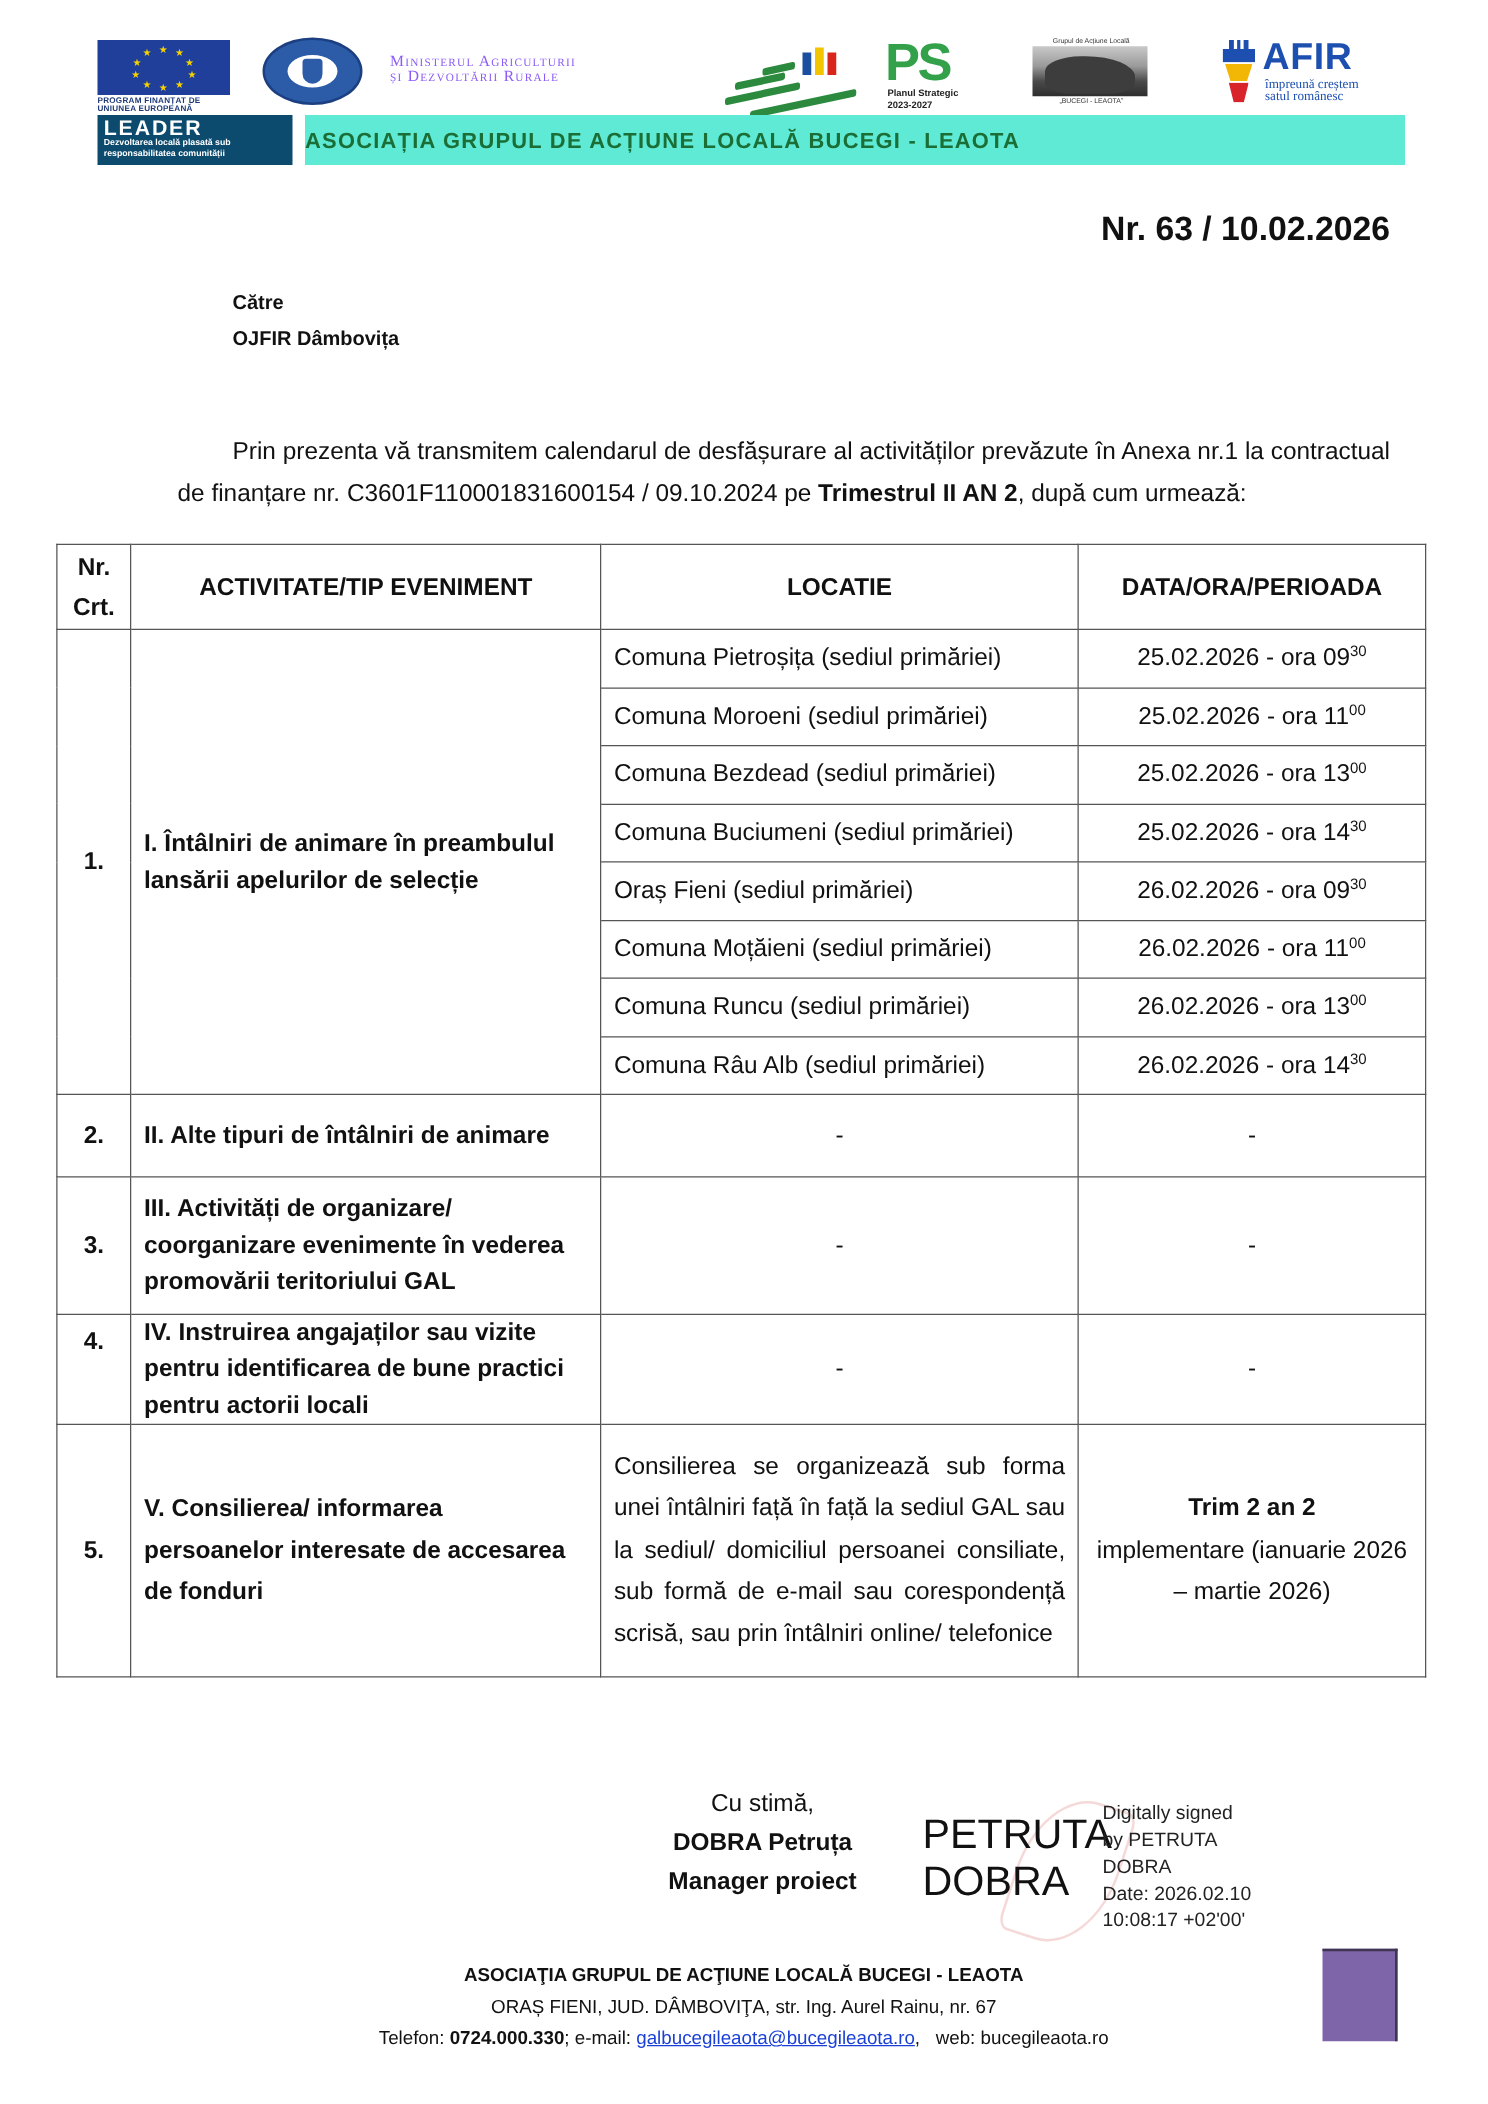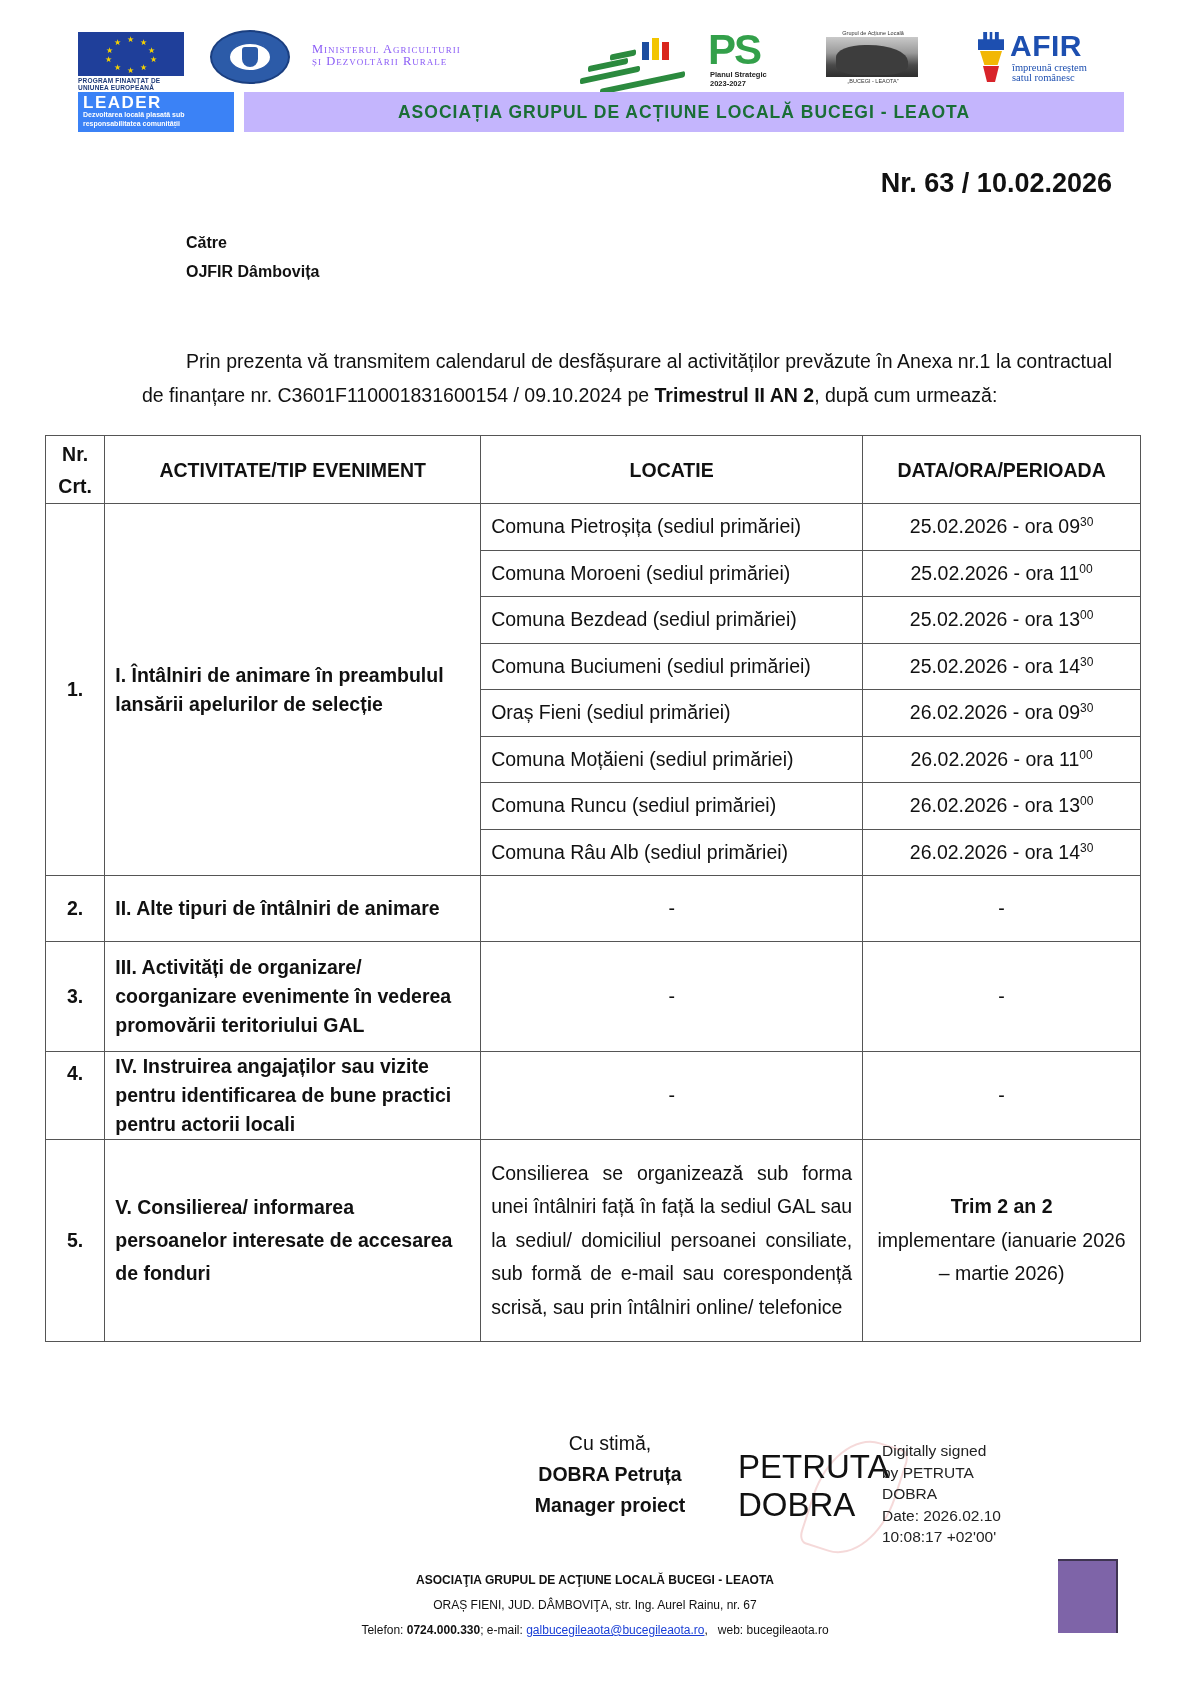--- a/index.html
+++ b/index.html
@@ -30,24 +30,24 @@
   .gal-logo .rock { position: absolute; left: 10px; top: 8px; width: 72px; height: 30px; background: #3d3d3d; border-radius: 40% 55% 30% 30%; }
   .gal-logo .cap2 { font-size: 5.5px; color: #333; text-align: center; line-height: 8px; }
 
   .afir-mark { position: absolute; left: 978px; top: 32px; width: 26px; height: 50px; }
   .afir-mark .b { position: absolute; left: 0; top: 0; width: 26px; height: 18px; background: #1d4fb0; clip-path: polygon(0 40%, 20% 40%, 20% 0, 35% 0, 35% 40%, 45% 40%, 45% 0, 55% 0, 55% 40%, 65% 40%, 65% 0, 80% 0, 80% 40%, 100% 40%, 100% 100%, 0 100%); }
   .afir-mark .y { position: absolute; left: 2px; top: 19px; width: 22px; height: 14px; background: #f2b705; clip-path: polygon(0 0, 100% 0, 80% 100%, 20% 100%); }
   .afir-mark .r { position: absolute; left: 5px; top: 34px; width: 16px; height: 16px; background: #d8232a; clip-path: polygon(0 0, 100% 0, 75% 100%, 25% 100%); }
   .afir-text { position: absolute; left: 1010px; top: 30px; font-size: 30px; font-weight: bold; color: #1d4fb0; line-height: 32px; letter-spacing: 0.5px; }
   .afir-sub { position: absolute; left: 1012px; top: 63px; font-family: "Liberation Serif", serif; font-size: 10.5px; color: #1d4fb0; line-height: 10px; }
 
-  .leader { position: absolute; left: 78px; top: 92px; width: 156px; height: 40px; background: #3b82f6; color: #fff; padding: 2px 5px; }
+  .leader { position: absolute; left: 78px; top: 92px; width: 156px; height: 40px; background: #0c4a6e; color: #fff; padding: 2px 5px; }
   .leader .big { font-size: 17px; font-weight: bold; letter-spacing: 1.5px; line-height: 17px; }
   .leader .small { font-size: 7px; line-height: 8.5px; font-weight: bold; }
-  .asoc-banner { position: absolute; left: 244px; top: 92px; width: 880px; height: 40px; background: #c4b5fd; color: #1a6e36; font-size: 17.5px; font-weight: bold; text-align: center; line-height: 40px; letter-spacing: 1px; }
+  .asoc-banner { position: absolute; left: 244px; top: 92px; width: 880px; height: 40px; background: #5eead4; color: #1a6e36; font-size: 17.5px; font-weight: bold; text-align: left; line-height: 40px; letter-spacing: 1px; }
 
   
   .regno { position: absolute; right: 78px; top: 168px; font-size: 27px; font-weight: bold; font-family: "Liberation Sans", sans-serif; margin-left: 16px; }
   .to { position: absolute; left: 186px; top: 228px; font-size: 16px; font-weight: bold; line-height: 29px; }
   .intro { position: absolute; left: 142px; top: 344px; width: 970px; font-size: 19.5px; line-height: 34px; text-align: justify; text-indent: 44px; }
   .intro b { font-weight: bold; }
 
   
   table.sched { position: absolute; left: 45px; top: 435px; width: 1096px; border-collapse: collapse; font-size: 19.5px; }
   table.sched td, table.sched th { border: 1.5px solid #555; vertical-align: middle; }
@@ -66,21 +66,21 @@
   td.date-long { text-align: center; line-height: 33.5px; padding: 0 14px; }
 
   
   .sign-block { position: absolute; left: 520px; top: 1428px; width: 180px; text-align: center; font-size: 19.5px; line-height: 31px; }
   .sign-block .bold { font-weight: bold; }
   .dsig-name { position: absolute; left: 738px; top: 1448px; font-size: 33px; line-height: 38px; color: #111; }
   .dsig-info { position: absolute; left: 882px; top: 1440px; font-size: 15.5px; line-height: 21.5px; color: #222; }
   .dsig-swoosh { position: absolute; left: 814px; top: 1437px; width: 80px; height: 120px; border: 2px solid #f1c9c9; border-radius: 60% 10% 60% 10%; transform: rotate(18deg); opacity: 0.7; }
 
   
-  .footer { position: absolute; left: 0; top: 1568px; width: 1190px; text-align: center; font-size: 12px; line-height: 25px; }
+  .footer { position: absolute; left: 0; top: 1568px; width: 1190px; text-align: center; font-size: 15px; line-height: 25px; }
   .footer .org { font-weight: bold; }
   .footer .email { color: #1a3fd6; text-decoration: underline; }
   .purple-box { position: absolute; left: 1058px; top: 1559px; width: 60px; height: 74px; background: #7e64a8; border-right: 2px solid #3f3552; border-top: 2px solid #3f3552; }
 </style>
 </head>
 <body>
 
 <div class="hdr">
   <div class="eu-flag">
     <span class="star" style="left:49px;top:4px;">★</span>

